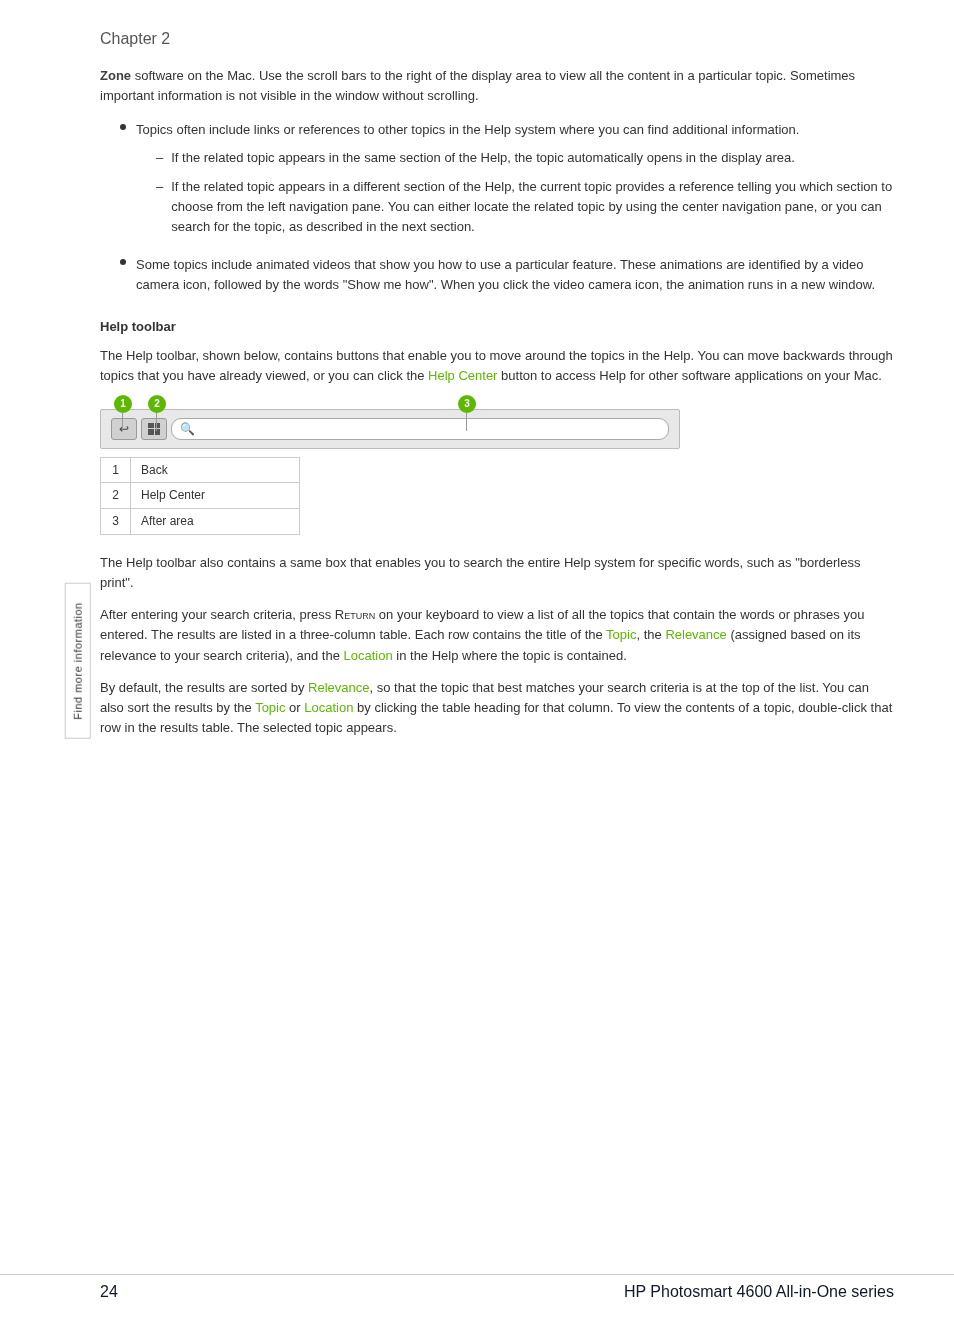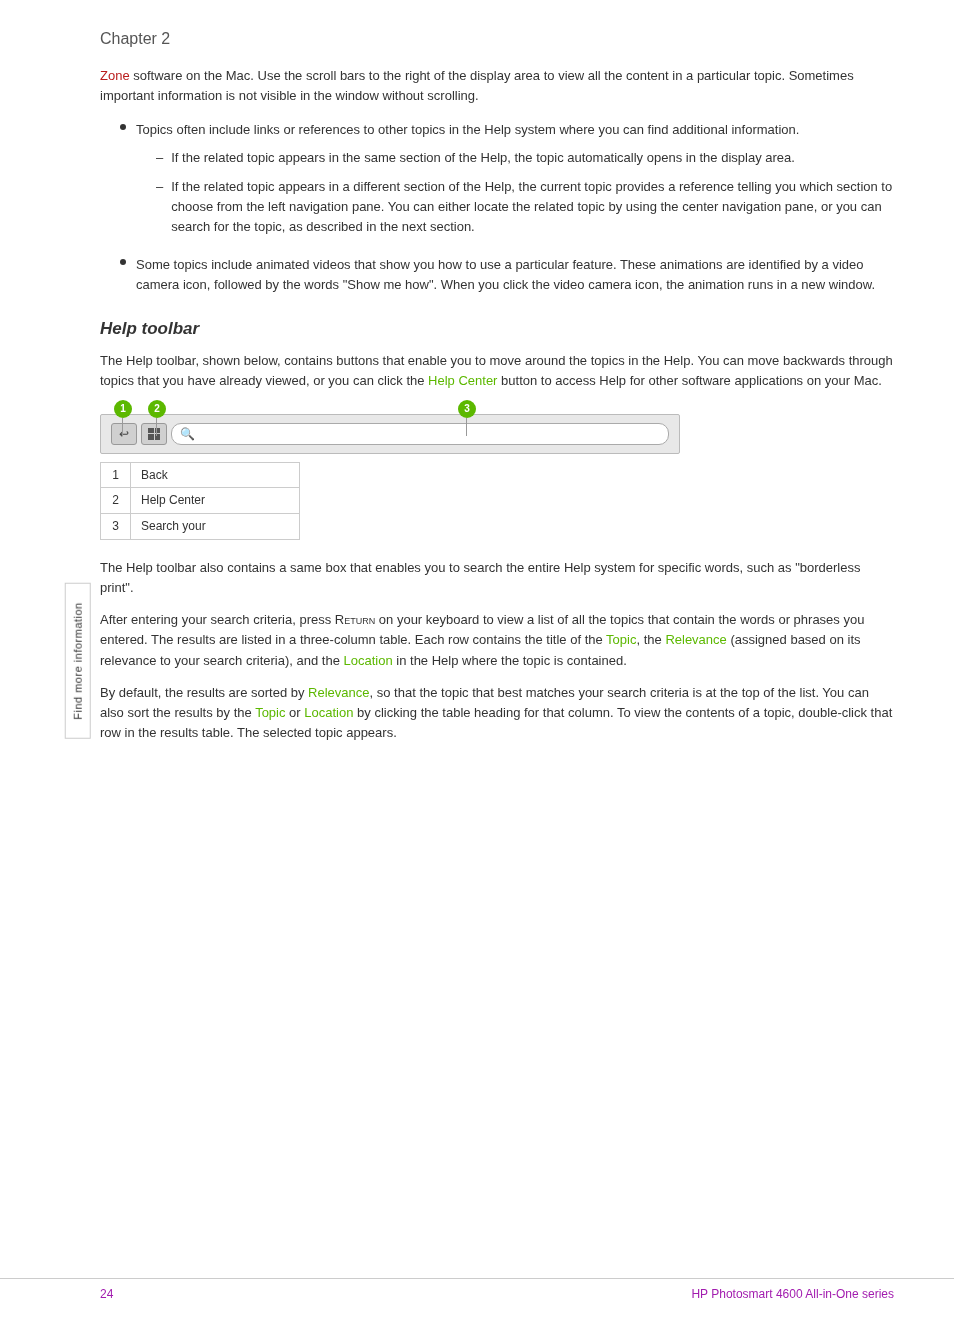--- a/index.html
+++ b/index.html
@@ -47,22 +47,22 @@
     .content-area {
       margin-left: 0;
     }
 
     .intro-paragraph {
       margin-bottom: 14px;
       line-height: 1.55;
     }
 
     .bold-green {
-      color: #b91c1c;
-      font-weight: normal;
+      color: #404040;
+      font-weight: bold;
     }
 
     .link-green {
       color: #5cb800;
     }
 
     .bullet-list {
       margin-left: 20px;
       margin-bottom: 14px;
     }
@@ -103,24 +103,23 @@
     .dash-symbol {
       flex-shrink: 0;
     }
 
     .dash-text {
       flex: 1;
     }
 
     .section-heading {
       font-weight: bold;
-      font-size: 17px;
+      font-size: 13px;
       margin-bottom: 10px;
       margin-top: 24px;
-      font-style: italic;
     }
 
     .paragraph {
       line-height: 1.55;
       margin-bottom: 12px;
       margin-top: 12px;
     }
 
     
     .ref-table {
@@ -148,22 +147,22 @@
 
     
     .page-footer {
       position: absolute;
       bottom: 20px;
       left: 0;
       right: 0;
       display: flex;
       justify-content: space-between;
       padding: 0 60px 0 100px;
-      font-size: 12px;
-      color: #a21caf;
+      font-size: 16px;
+      color: #0f172a;
       border-top: 1px solid #ccc;
       padding-top: 8px;
       gap: 24px;
     }
 
     .small-caps {
       font-variant: small-caps;
     }
   </style>
 </head>
@@ -253,21 +252,21 @@
         <tr>
           <td>1</td>
           <td>Back</td>
         </tr>
         <tr>
           <td>2</td>
           <td>Help Center</td>
         </tr>
         <tr>
           <td>3</td>
-          <td>Search your</td>
+          <td>After area</td>
         </tr>
       </tbody>
     </table>
 
     <p class="paragraph">The Help toolbar also contains a same box that enables you to search the entire Help system for specific words, such as "borderless print".</p>
 
     <p class="paragraph">
       <span>After entering your search criteria, press </span><span class="small-caps">Return</span><span> on your keyboard to view a list of all the topics that contain the words or phrases you entered. The results are listed in a three-column table. Each row contains the title of the </span><span class="link-green">Topic</span><span>, the </span><span class="link-green">Relevance</span><span> (assigned based on its relevance to your search criteria), and the </span><span class="link-green">Location</span><span> in the Help where the topic is contained.</span>
     </p>
 

